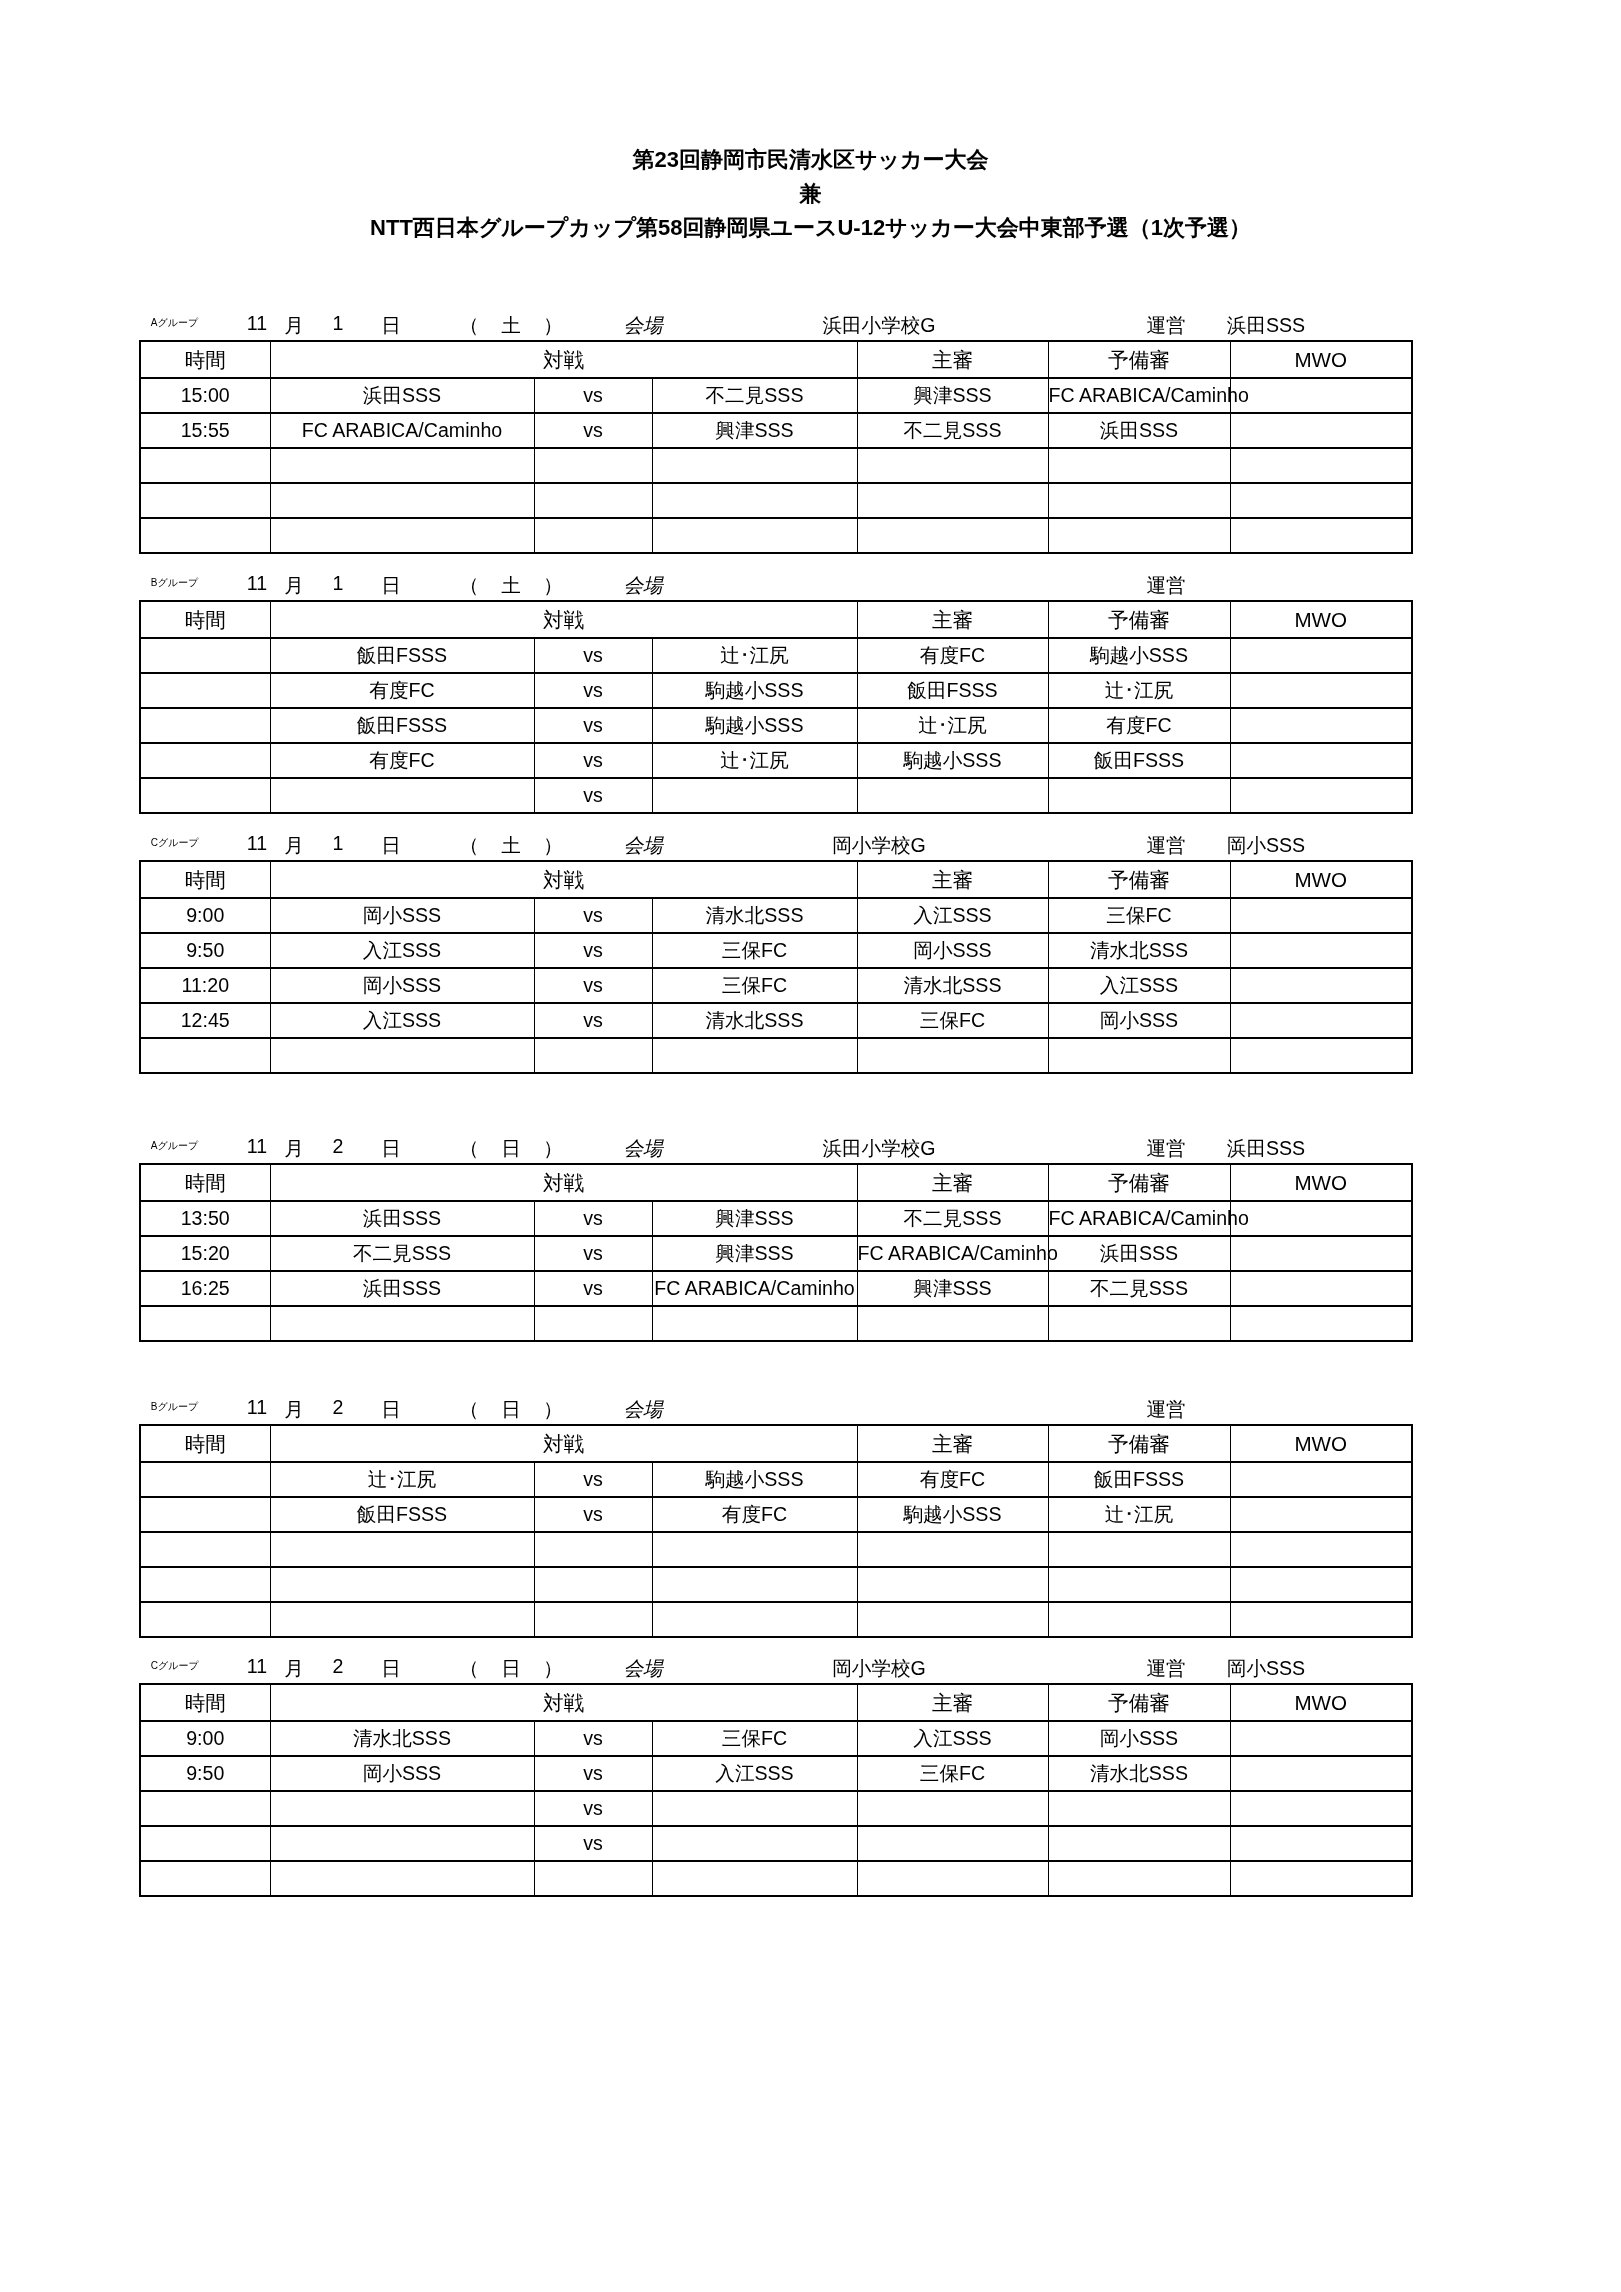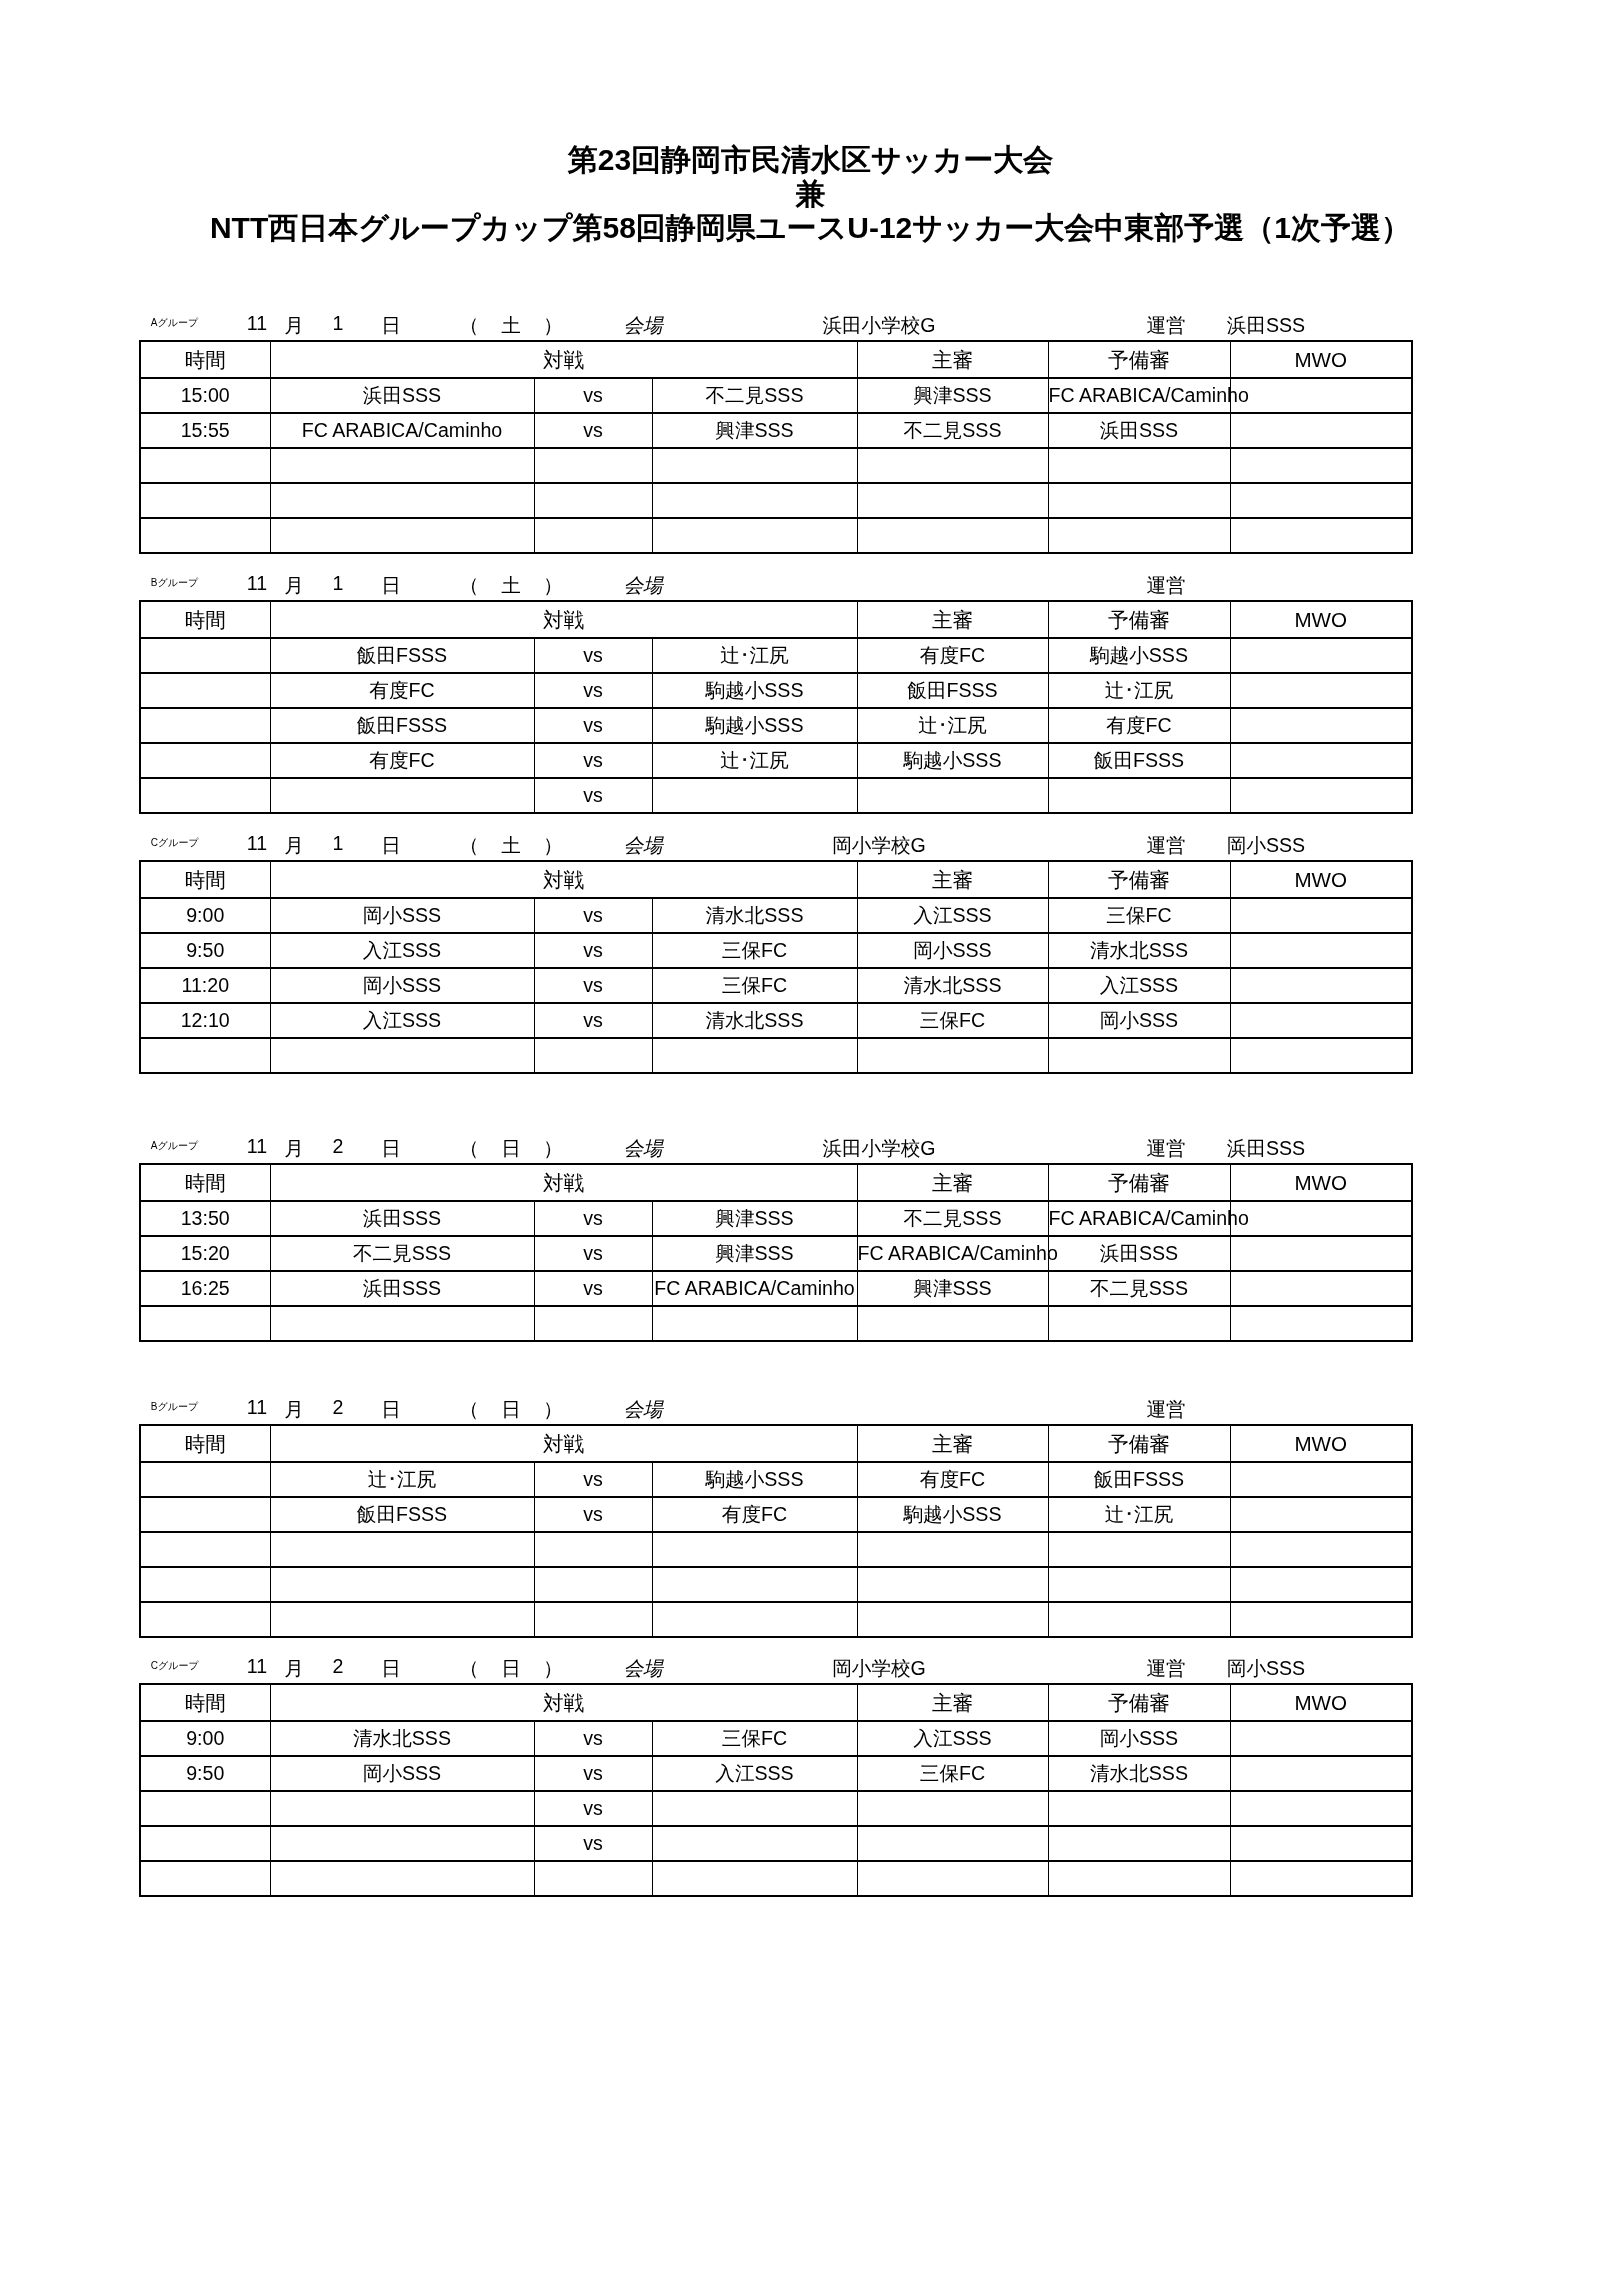--- a/index.html
+++ b/index.html
@@ -2,21 +2,21 @@
 <html><head>
 <meta charset="utf-8">
 <style>
   html,body{margin:0;padding:0;}
   body{
     width:1621px;height:2293px;background:#ffffff;position:relative;overflow:hidden;
     font-family:"Liberation Sans","DejaVu Sans",sans-serif;color:#000;
   }
   .title-block{
     position:absolute;top:143px;left:0;width:1621px;text-align:center;
-    font-size:30px;font-weight:bold;line-height:34px;white-space:nowrap;
+    font-size:22px;font-weight:bold;line-height:34px;white-space:nowrap;
   }
   .schedule{position:absolute;left:139px;width:1272px;}
   .label-row{position:relative;height:28px;font-size:19.6px;}
   .lb{position:absolute;top:0;transform:translateX(-50%);white-space:nowrap;}
   .lb.group{left:11.8px;transform:none;font-size:10px;top:3.9px;}
   .lb.month{left:118px;}
   .lb.mk{left:155px;}
   .lb.day{left:199px;}
   .lb.dk{left:252px;}
   .lb.po{left:330px;}
@@ -284,21 +284,21 @@
     <td class="c-time">11:20</td>
     <td class="c-team1">岡小SSS</td>
     <td class="c-vs">vs</td>
     <td class="c-team2">三保FC</td>
     <td class="c-ref">清水北SSS</td>
     <td class="c-res">入江SSS</td>
     <td class="c-mwo"></td>
   </tr>
 
   <tr class="match-row">
-    <td class="c-time">12:10</td>
+    <td class="c-time">12:45</td>
     <td class="c-team1">入江SSS</td>
     <td class="c-vs">vs</td>
     <td class="c-team2">清水北SSS</td>
     <td class="c-ref">三保FC</td>
     <td class="c-res">岡小SSS</td>
     <td class="c-mwo"></td>
   </tr>
 
   <tr class="match-row">
     <td class="c-time"></td>

